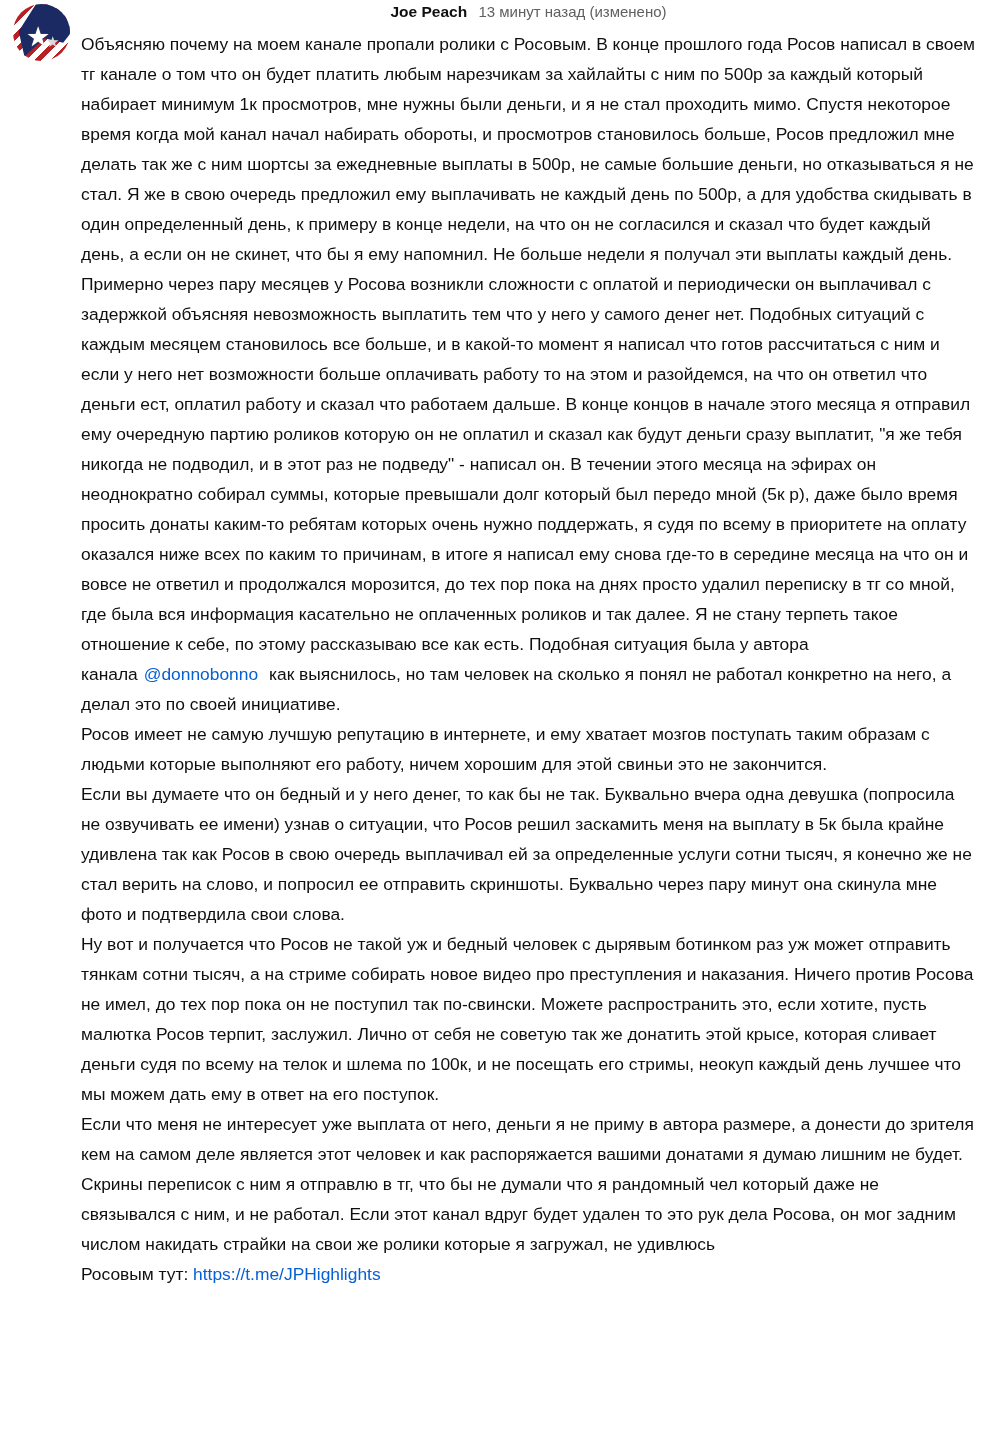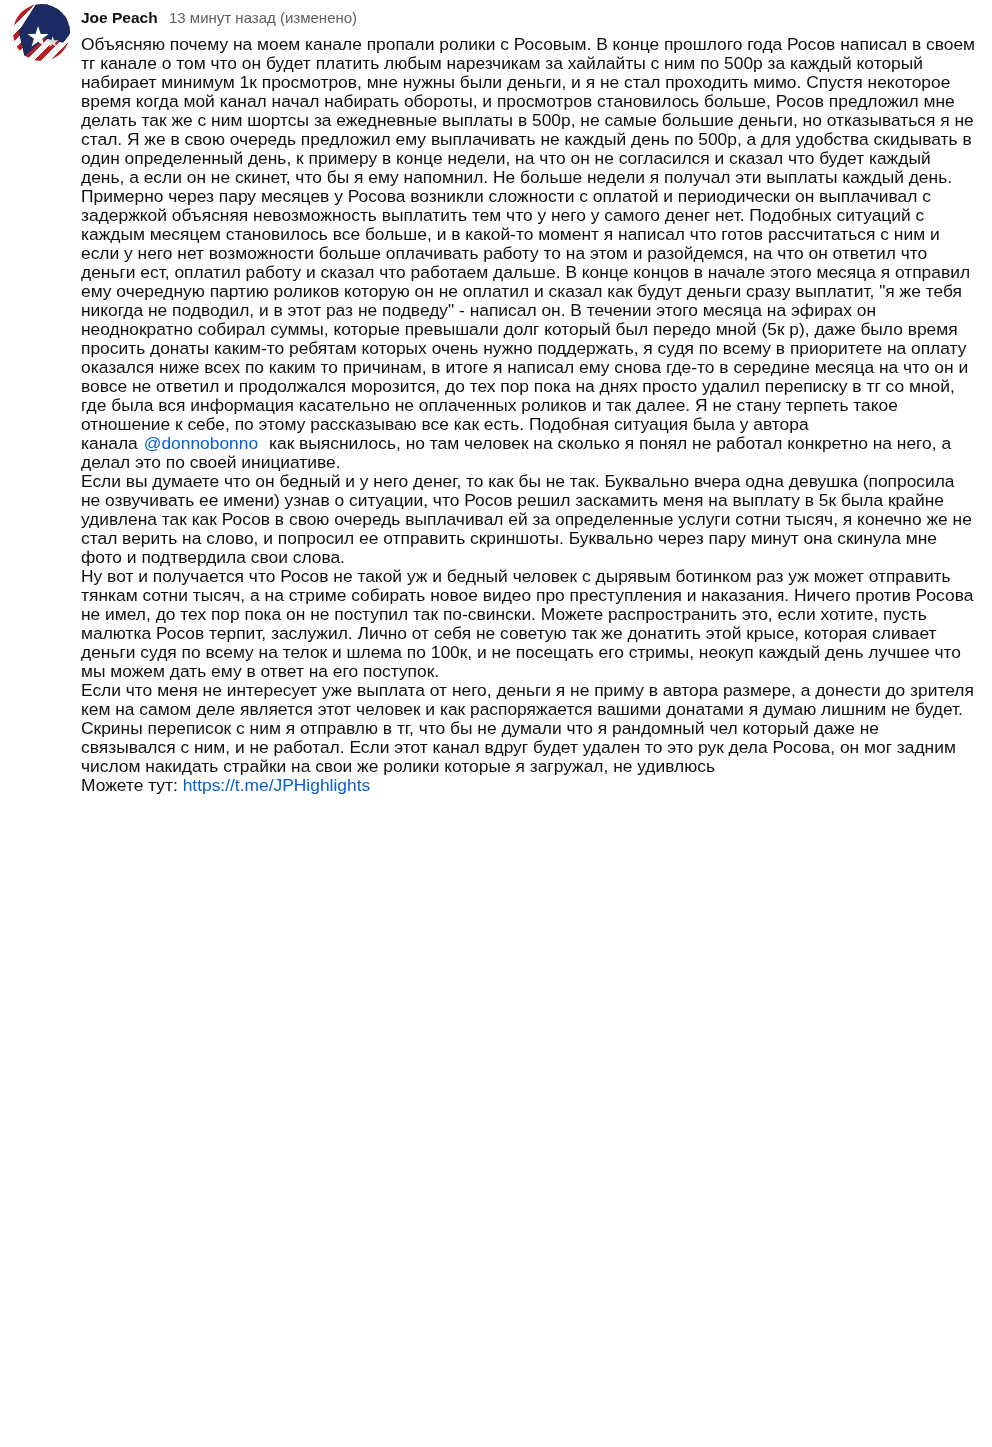--- a/index.html
+++ b/index.html
@@ -54,39 +54,40 @@
     font-size: 15px;
     line-height: 1;
   }
   .content-col {
     flex: 1 1 auto;
     padding-left: 11px;
     padding-right: 16px;
     min-width: 0;
   }
   .post-header {
-    padding-top: 8px;
+    padding-top: 2px;
     font-size: 15.5px;
     line-height: 20px;
     white-space: nowrap;
+    text-align: center;
   }
   .author-name {
     font-weight: bold;
     color: #0f0f0f;
     cursor: pointer;
   }
   .post-timestamp {
     color: #606060;
     margin-left: 7px;
     font-size: 15px;
   }
   .post-body {
     padding-top: 7px;
     font-size: 17.4px;
-    line-height: 19px;
+    line-height: 30px;
     color: #0f0f0f;
     word-wrap: break-word;
   }
   .para {
     margin: 0;
   }
   a.post-link, a.mention {
     color: #065fd4;
     text-decoration: none;
     cursor: pointer;
@@ -110,22 +111,23 @@
     </div>
 
     <div class="content-col">
       <div class="post-header">
         <span class="author-name">Joe Peach</span>
         <span class="post-timestamp">13 минут назад (изменено)</span>
       </div>
 
       <div class="post-body" id="post-body">
           <div class="para"><span>Объясняю почему на моем канале пропали ролики с Росовым. В конце прошлого года Росов написал в своем тг канале о том что он будет платить любым нарезчикам за хайлайты с ним по 500р за каждый который набирает минимум 1к просмотров, мне нужны были деньги, и я не стал проходить мимо. Спустя некоторое время когда мой канал начал набирать обороты, и просмотров становилось больше, Росов предложил мне делать так же с ним шортсы за ежедневные выплаты в 500р, не самые большие деньги, но отказываться я не стал. Я же в свою очередь предложил ему выплачивать не каждый день по 500р, а для удобства скидывать в один определенный день, к примеру в конце недели, на что он не согласился и сказал что будет каждый день, а если он не скинет, что бы я ему напомнил. Не больше недели я получал эти выплаты каждый день. Примерно через пару месяцев у Росова возникли сложности с оплатой и периодически он выплачивал с задержкой объясняя невозможность выплатить тем что у него у самого денег нет. Подобных ситуаций с каждым месяцем становилось все больше, и в какой-то момент я написал что готов рассчитаться с ним и если у него нет возможности больше оплачивать работу то на этом и разойдемся, на что он ответил что деньги ест, оплатил работу и сказал что работаем дальше. В конце концов в начале этого месяца я отправил ему очередную партию роликов которую он не оплатил и сказал как будут деньги сразу выплатит, "я же тебя никогда не подводил, и в этот раз не подведу" - написал он. В течении этого месяца на эфирах он неоднократно собирал суммы, которые превышали долг который был передо мной (5к р), даже было время просить донаты каким-то ребятам которых очень нужно поддержать, я судя по всему в приоритете на оплату оказался ниже всех по каким то причинам, в итоге я написал ему снова где-то в середине месяца на что он и вовсе не ответил и продолжался морозится, до тех пор пока на днях просто удалил переписку в тг со мной, где была вся информация касательно не оплаченных роликов и так далее. Я не стану терпеть такое отношение к себе, по этому рассказываю все как есть. Подобная ситуация была у автора канала</span><a class="mention" href="#">@donnobonno</a><span> как выяснилось, но там человек на сколько я понял не работал конкретно на него, а делал это по своей инициативе.</span></div>
+          <div class="para"><span>Росов имеет не самую лучшую репутацию в интернете, и ему хватает мозгов поступать таким образам с людьми которые выполняют его работу, ничем хорошим для этой свиньи это не закончится.</span></div>
           <div class="para"><span>Если вы думаете что он бедный и у него денег, то как бы не так. Буквально вчера одна девушка (попросила не озвучивать ее имени) узнав о ситуации, что Росов решил заскамить меня на выплату в 5к была крайне удивлена так как Росов в свою очередь выплачивал ей за определенные услуги сотни тысяч, я конечно же не стал верить на слово, и попросил ее отправить скриншоты. Буквально через пару минут она скинула мне фото и подтвердила свои слова.</span></div>
           <div class="para"><span>Ну вот и получается что Росов не такой уж и бедный человек с дырявым ботинком раз уж может отправить тянкам сотни тысяч, а на стриме собирать новое видео про преступления и наказания. Ничего против Росова не имел, до тех пор пока он не поступил так по-свински. Можете распространить это, если хотите, пусть малютка Росов терпит, заслужил. Лично от себя не советую так же донатить этой крысе, которая сливает деньги судя по всему на телок и шлема по 100к, и не посещать его стримы, неокуп каждый день лучшее что мы можем дать ему в ответ на его поступок.</span></div>
           <div class="para"><span>Если что меня не интересует уже выплата от него, деньги я не приму в автора размере, а донести до зрителя кем на самом деле является этот человек и как распоряжается вашими донатами я думаю лишним не будет.</span></div>
           <div class="para"><span>Скрины переписок с ним я отправлю в тг, что бы не думали что я рандомный чел который даже не связывался с ним, и не работал. Если этот канал вдруг будет удален то это рук дела Росова, он мог задним числом накидать страйки на свои же ролики которые я загружал, не удивлюсь</span></div>
-          <div class="para"><span>Можете тут: </span><a class="post-link" href="#">https://t.me/JPHighlights</a></div>
+          <div class="para"><span>Росовым тут: </span><a class="post-link" href="#">https://t.me/JPHighlights</a></div>
         </div>
     </div>
 
   </div>
 </div>
 
 </body></html>

